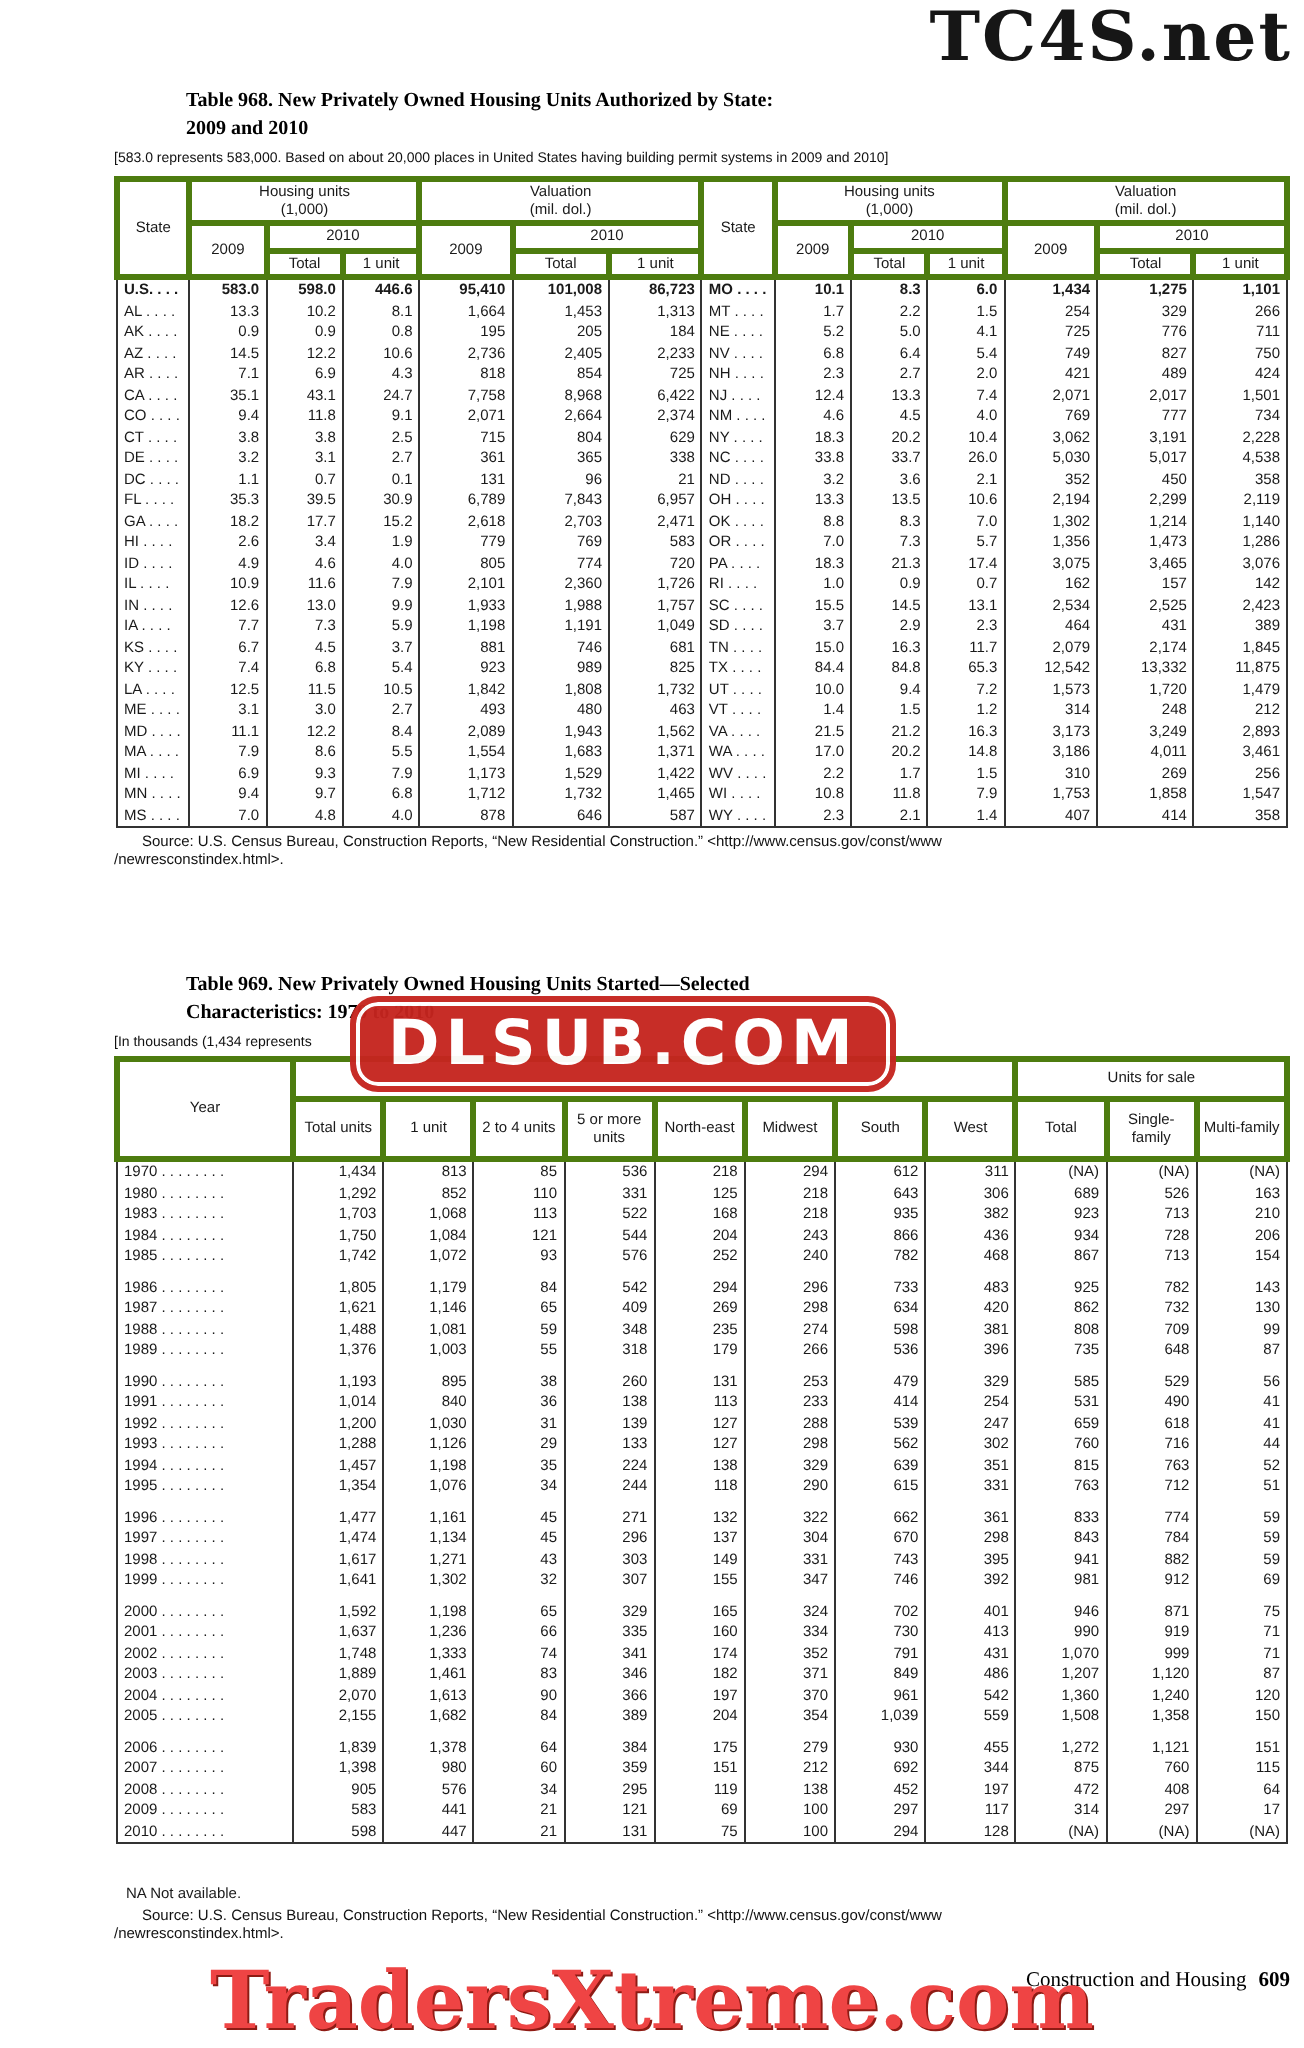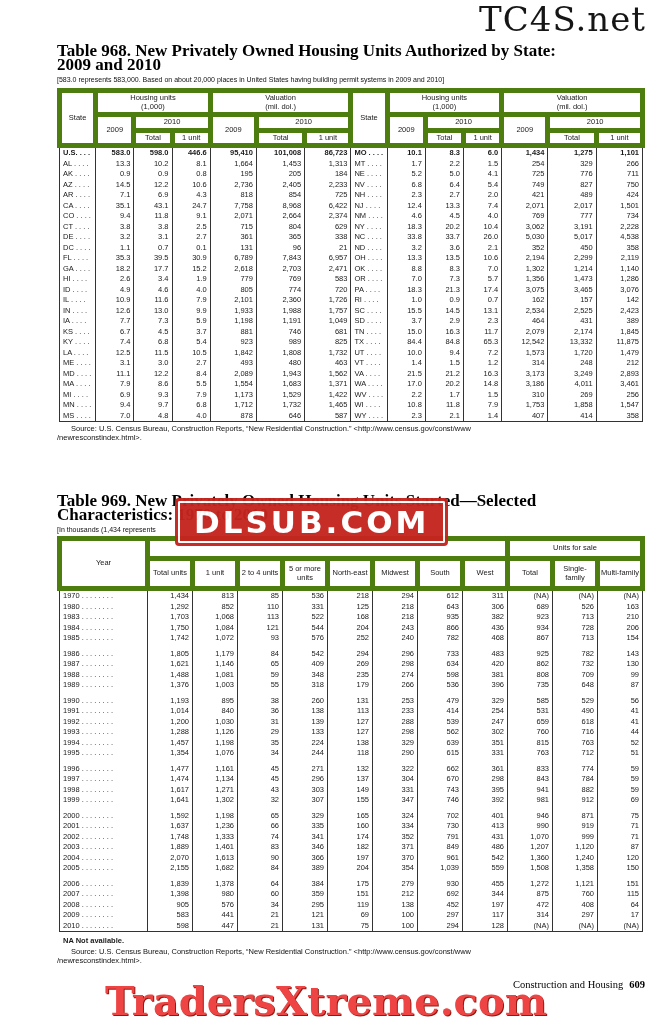--- a/index.html
+++ b/index.html
@@ -11,62 +11,62 @@
     background: #ffffff;
     overflow: hidden;
     font-family: "Liberation Sans", sans-serif;
     color: #1a1a1a;
   }
   .content { position: absolute; left: 57px; top: 0; width: 588px; }
 
   
   .wm-top {
     position: absolute; top: 0px; right: 6px;
-    font-family: "DejaVu Serif", serif; font-weight: normal;
+    font-family: "DejaVu Serif", serif; font-weight: bold;
     font-size: 34px; line-height: 38px; color: #161616; letter-spacing: 1px;
   }
   .wm-stamp {
     position: absolute; top: 498px; left: 175px;
     background: #c5251f; color: #ffffff;
     font-family: "DejaVu Sans", sans-serif; font-weight: bold;
     font-size: 31px; line-height: 36px; letter-spacing: 3px;
     padding: 3px 16px;
-    border: 3px solid #c5251f; border-radius: 4px;
+    border: 3px solid #c5251f; border-radius: 14px;
     box-shadow: inset 0 0 0 2px #ffffff;
     opacity: 0.96;
     z-index: 5;
   }
   .wm-bottom {
     position: absolute; bottom: 0px; left: 0; width: 100%;
     text-align: center;
     font-family: "DejaVu Serif", serif; font-weight: bold;
     font-size: 40px; line-height: 46px;
     color: #ef4444; text-shadow: 1px 1px 0 #8e1b14;
     z-index: 5;
   }
 
   
   .tbl-title {
     font-family: "Liberation Serif", serif;
-    font-weight: bold; font-size: 17px; line-height: 14px; color: #000;
+    font-weight: bold; font-size: 10px; line-height: 14px; color: #000; margin-left: 36px;
   }
   .t968-title { margin-top: 44px; }
   .t969-title { margin-top: 52px; }
   .tbl-note { margin-top: 3px; font-size: 7px; line-height: 9px; color: #111; }
   .source { margin-top: 2px; font-size: 7.5px; line-height: 9px; color: #111; }
   .source .l1 { padding-left: 14px; }
-  .na-note { margin-top: 4px; font-size: 7.5px; line-height: 9px; padding-left: 6px; font-weight: bold; }
+  .na-note { margin-top: 20px; font-size: 7.5px; line-height: 9px; padding-left: 6px; }
 
   
   table { border-collapse: collapse; width: 100%; table-layout: fixed; }
   .t968 { margin-top: 4px; }
   .t969 { margin-top: 2px; }
   .t968, .t969 { border: 1px solid #333; }
   th {
-    border: 5px solid #4d7c0f;
+    border: 3px solid #4d7c0f;
     font-weight: normal; font-size: 7.5px; line-height: 8.5px;
     text-align: center; vertical-align: middle; padding: 1px;
   }
   td {
     border-left: 1px solid #333; border-right: 1px solid #333;
     font-size: 7.5px; line-height: 8.5px; padding: 1px 3px;
     vertical-align: bottom;
   }
   td.num { text-align: right; }
   td.state, td.year { text-align: left; white-space: nowrap; overflow: hidden; }

